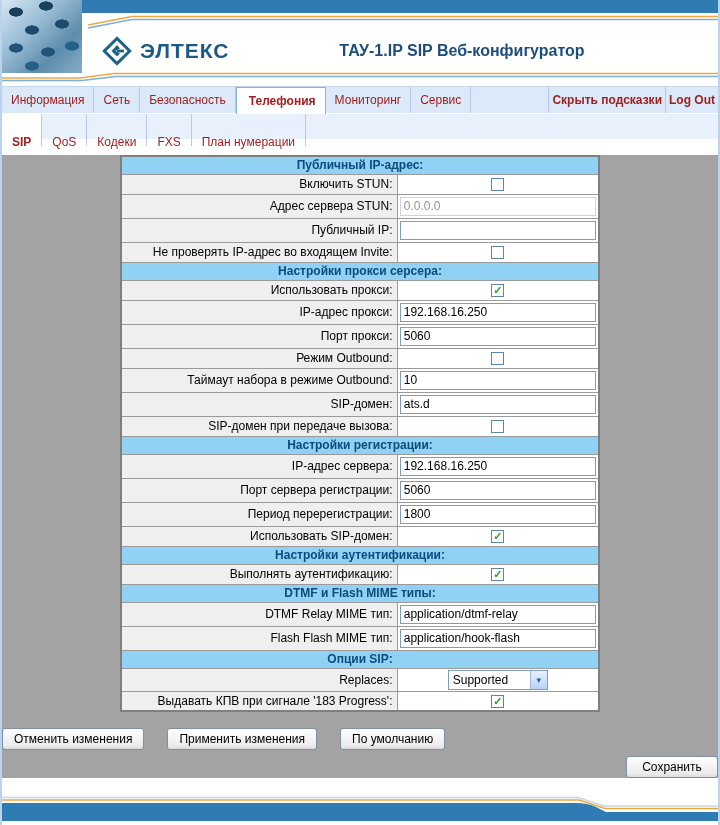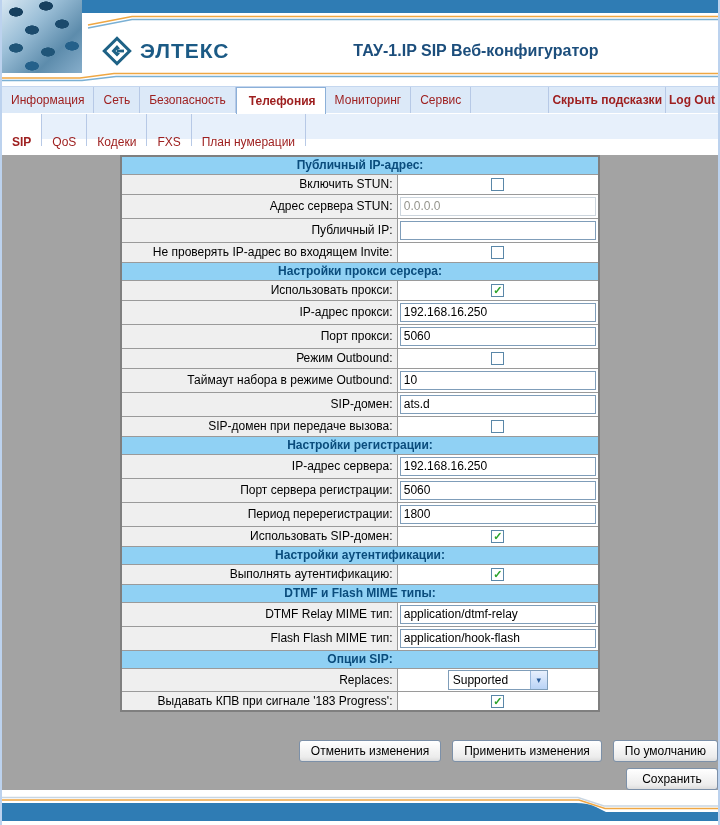--- a/index.html
+++ b/index.html
@@ -17,21 +17,21 @@
       radial-gradient(ellipse 12px 8px at 60px 24px, #1b4a6c 55%, transparent 60%),
       radial-gradient(ellipse 12px 8px at 14px 48px, #205578 55%, transparent 60%),
       radial-gradient(ellipse 12px 8px at 46px 52px, #205578 55%, transparent 60%),
       radial-gradient(ellipse 12px 8px at 70px 46px, #24608a 55%, transparent 60%),
       radial-gradient(ellipse 12px 8px at 30px 66px, #24608a 55%, transparent 60%),
       linear-gradient(135deg,#d7e7f2 0%,#9dc0d8 35%,#5d8cac 70%,#87aecb 100%);
   }
   .hdr-decor { position:absolute; left:0; top:0; }
   .logo { position:absolute; left:100px; top:36px; display:flex; align-items:center; gap:8px; }
   .logo-text { font-size:21px; font-weight:bold; color:#1b5a85; letter-spacing:1px; }
-  .hdr-title { position:absolute; left:294px; top:42px; width:360px; text-align:center;
+  .hdr-title { position:absolute; left:280px; top:42px; width:360px; text-align:center;
                font-size:16px; font-weight:bold; color:#1c4e7c; }
 
   
   .tabs-main { display:flex; height:27px; background:#dce9f8; align-items:stretch;
                border-top:1px solid #c5d7ef; }
   .tab { padding:0 9px; line-height:26px; color:#9e2020; cursor:pointer;
          border-right:1px solid #b7c9e6; white-space:nowrap;text-align:center; }
   .tab.active { background:#fff; font-weight:bold; border:1px solid #8cb0d8; border-bottom:none;
                 margin-bottom:-1px; position:relative; z-index:2;padding-left:12px; }
   .tabs-right { margin-left:auto; display:flex; }
@@ -58,21 +58,21 @@
   .cb { width:13px; height:13px; border:1px solid #5a87a8; background:#fff; display:inline-flex;
         align-items:center; justify-content:center; font-size:11px; font-weight:bold;
         color:#2da32d; line-height:1; cursor:pointer; vertical-align:middle; }
   .sel { width:100px; height:20px; border:1px solid #7f9db9; background:#fff; display:inline-flex;
          align-items:stretch; cursor:pointer; vertical-align:middle; }
   .sel .sel-txt { flex:1; text-align:left; padding:2px 0 0 4px; font-size:12px; color:#000; }
   .sel .sel-arrow { width:17px; background:linear-gradient(#e8f0fd,#b9d3f6); border-left:1px solid #9ab8dc;
                     color:#2b5d9b; font-size:9px; display:flex; align-items:center; justify-content:center; }
 
   
-  .btn-row { display:flex; justify-content:flex-end; gap:11px; margin-top:28px; }
+  .btn-row { display:flex; justify-content:flex-start; gap:23px; margin-top:16px; }
   button.btn { font-family:"Liberation Sans",sans-serif; font-size:12px; color:#000;
                background:linear-gradient(#ffffff,#ececec 80%,#dcdcdc); border:1px solid #7c90a8;
                border-radius:3px; height:22px; padding:0 11px; cursor:pointer; }
   .save-row { display:flex; justify-content:flex-end; margin:6px 0 0 0; }
   button.btn.save { width:92px; }
 
   
   .footer { position:absolute; left:0; bottom:0; width:716px; height:30px; background:#fff; }
 </style>
 </head>

